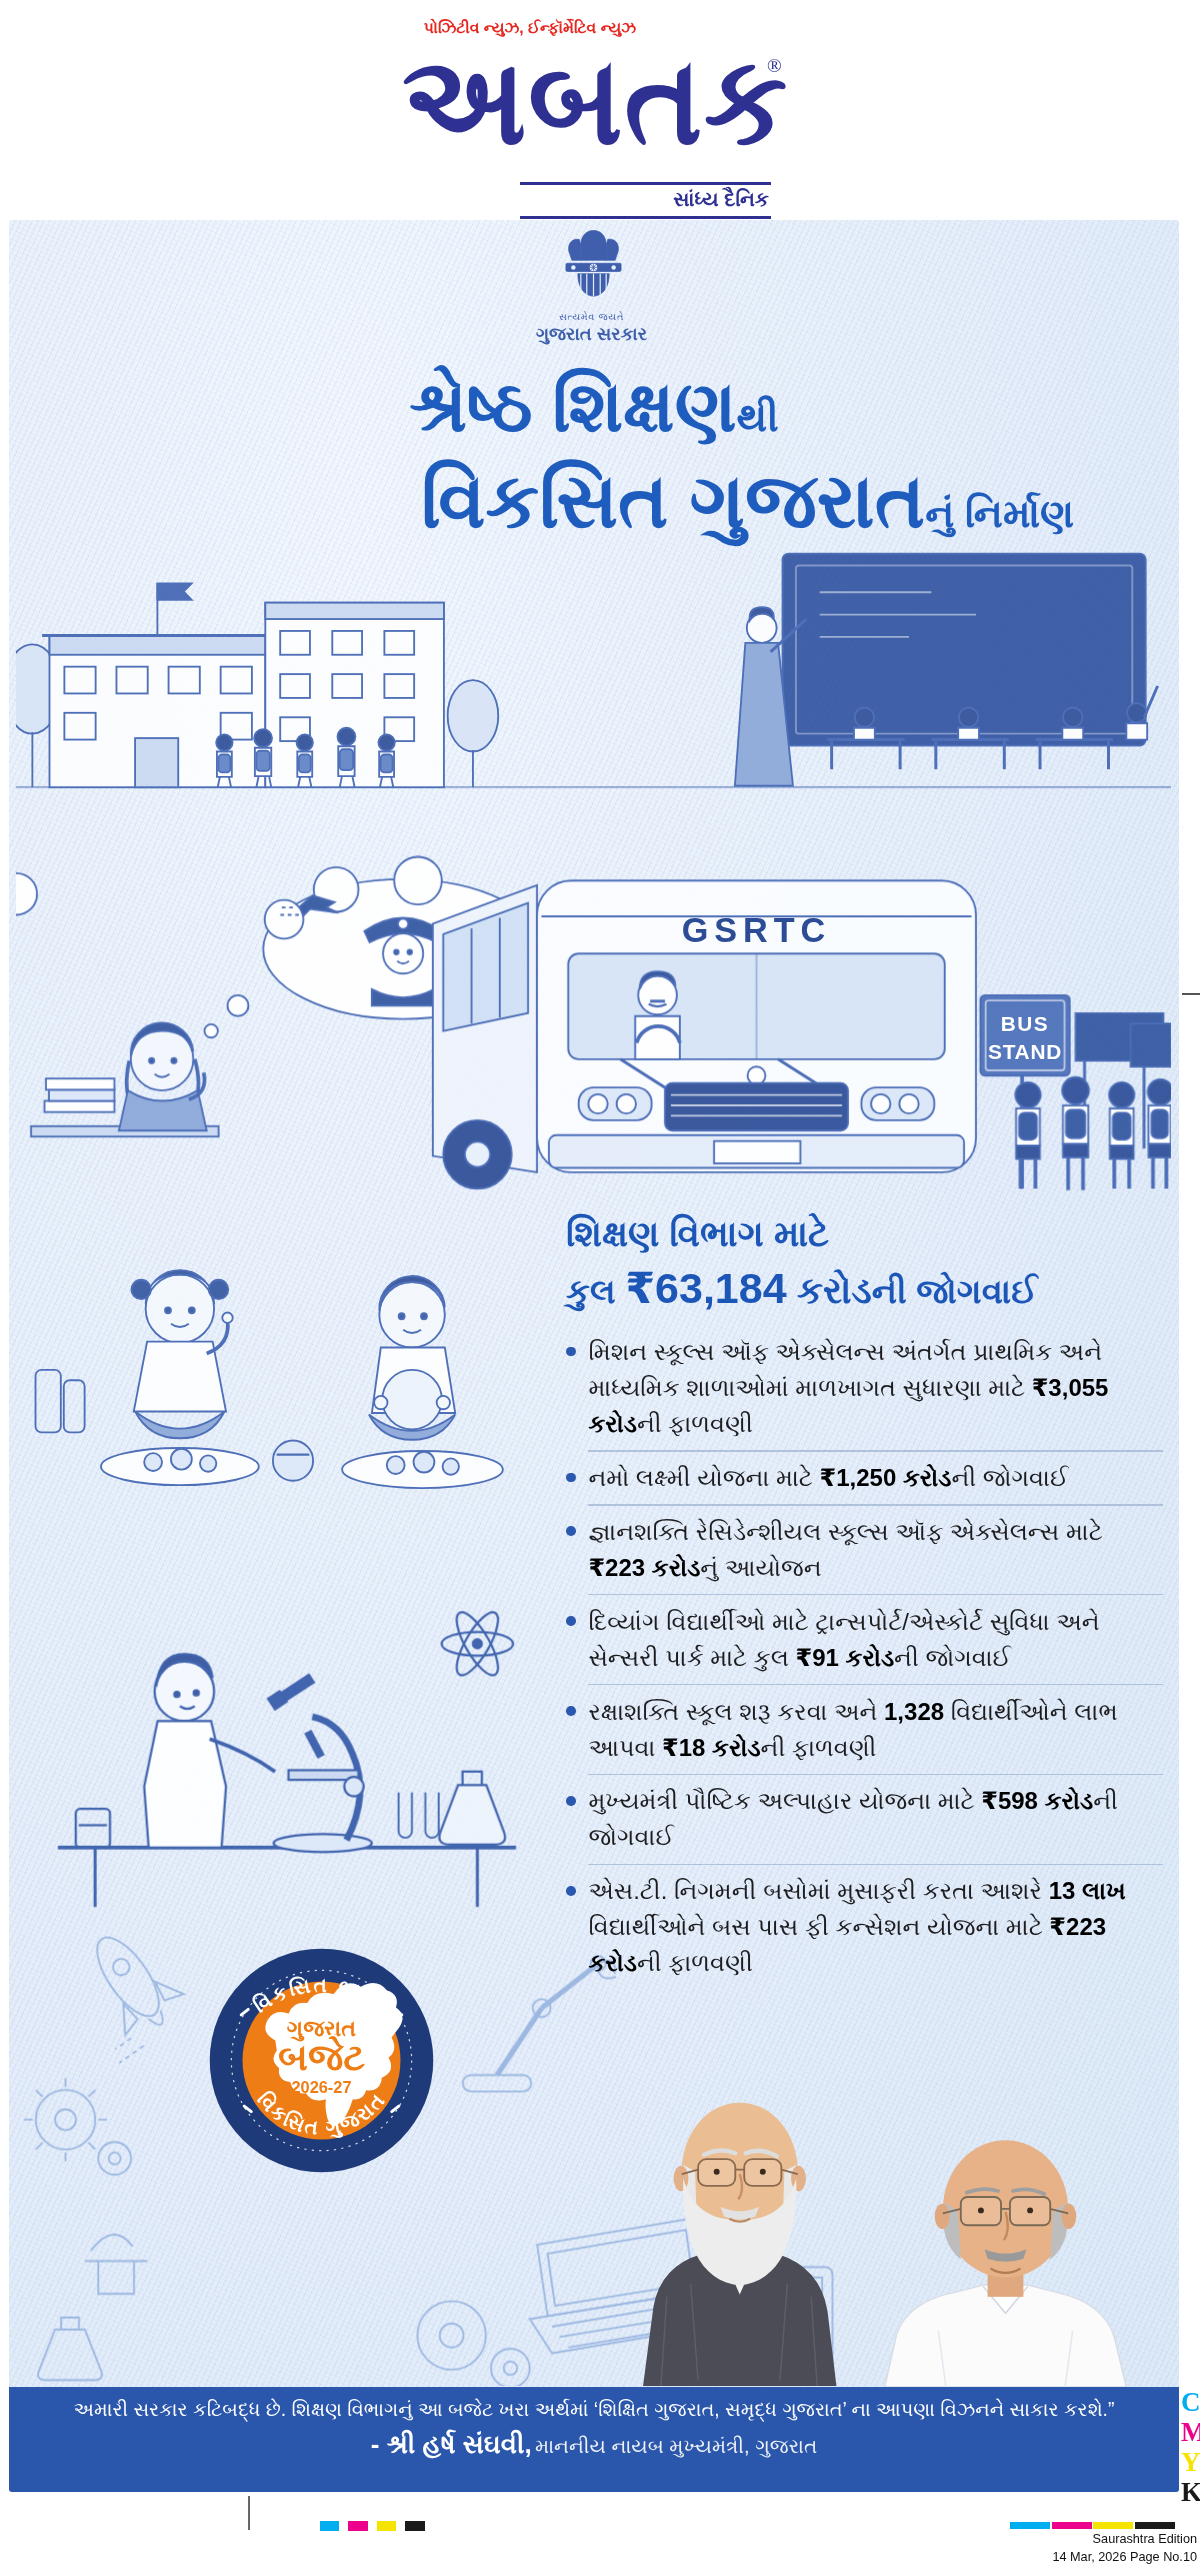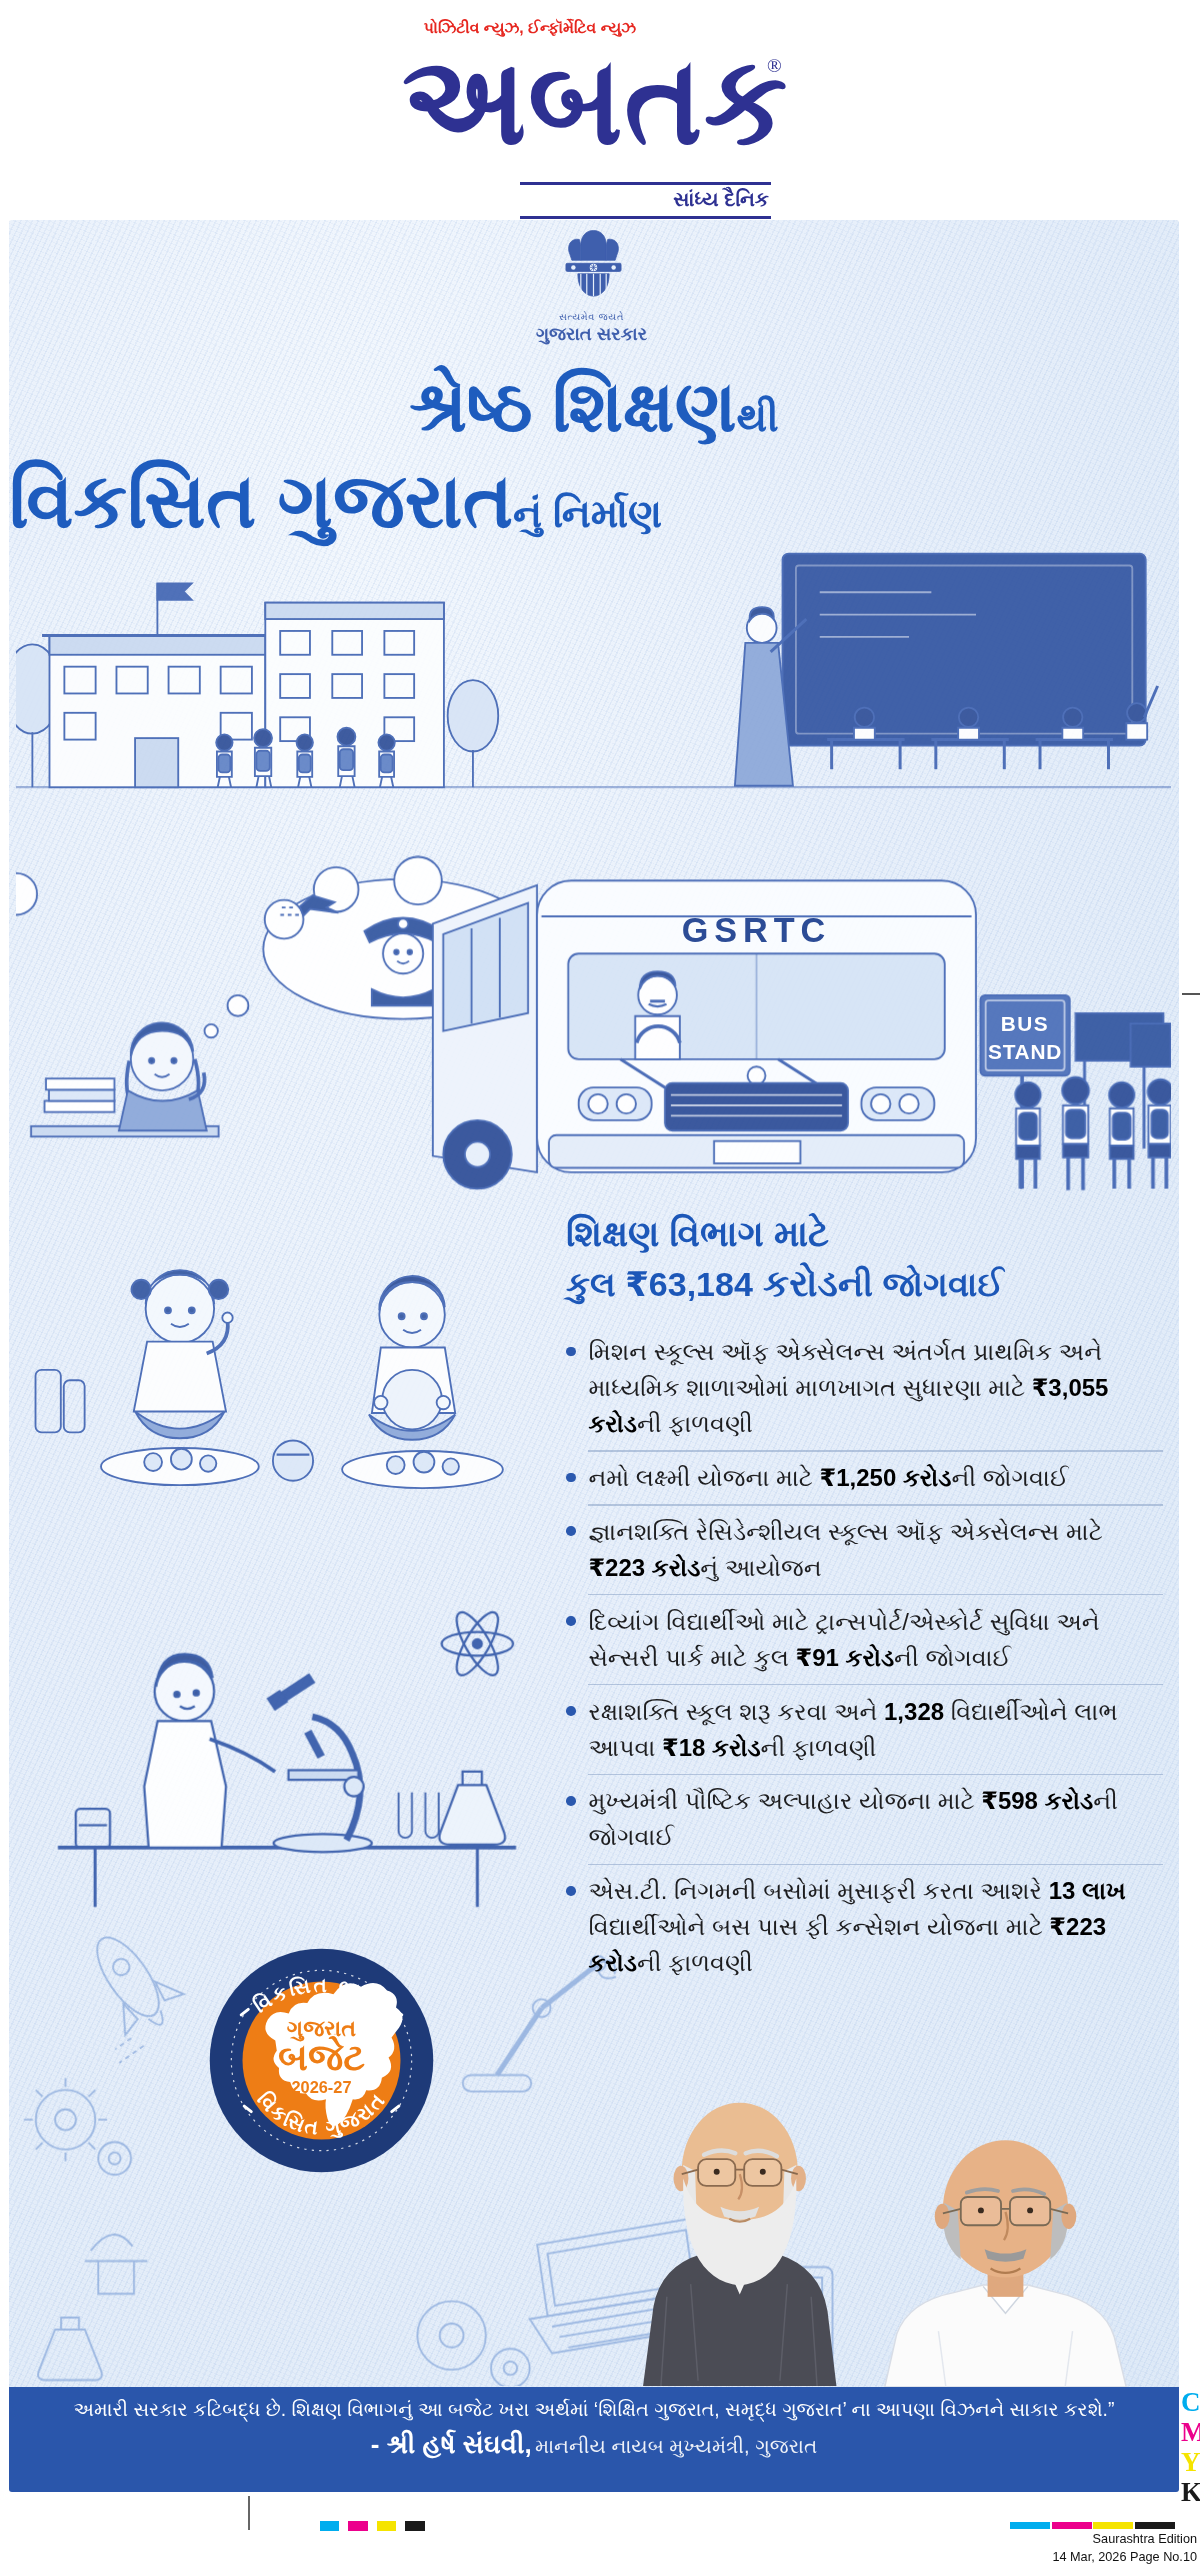--- a/index.html
+++ b/index.html
@@ -27,39 +27,39 @@
 
   
   #emblem-svg{left:521px;top:6px;}
   #emblem-motto{left:471px;top:91px;width:223px;text-align:center;font-size:9.7px;color:#3f5fad;letter-spacing:0.7px;}
   #emblem-gov{left:471px;top:104px;width:223px;text-align:center;font-size:18px;font-weight:bold;color:#3f5fad;}
 
   
   #title1{left:0;top:146px;width:1170px;text-align:center;color:#1e5cbe;}
   #title1 .big{font-size:71px;font-weight:900;}
   #title1 .small{font-size:40px;font-weight:800;}
-  #title2{left:0;top:237px;width:1065px;text-align:left;color:#1e5cbe;}
+  #title2{left:0;top:237px;width:1065px;text-align:right;color:#1e5cbe;}
   #title2 .big{font-size:76px;font-weight:900;}
   #title2 .small{font-size:39px;font-weight:800;}
 
   
   #school-scene{left:7.4px;top:320px;}
   #bus-scene{left:7.4px;top:616px;}
   #eat-scene{left:16.4px;top:1001px;}
   #micro-scene{left:22.3px;top:1333px;}
   #doodles{left:7.4px;top:1675px;}
   #badge{left:197px;top:1725px;}
   #pm-portrait{left:607px;top:1841px;}
   #cm-portrait{left:840px;top:1895px;}
 
   
   #budget-head{left:557px;top:992px;width:597px;color:#1c57b8;}
   #budget-head .h1{font-size:36px;font-weight:800;line-height:1.2;}
   #budget-head .h2{font-size:34px;font-weight:700;margin-top:7.4px;}
-  #budget-head .h2 .amt-big{font-size:34px;font-weight:900;}
+  #budget-head .h2 .amt-big{font-size:43px;font-weight:900;}
   #budget-head .h2 .bold{font-size:37px;font-weight:900;}
   #budget-list{left:557px;top:1114px;width:597px;}
   .bullet-row{display:flex;gap:12.7px;align-items:flex-start;}
   .bullet-row .dot{flex:none;width:9.7px;height:9.7px;border-radius:50%;background:#2a58ae;margin-top:12.7px;}
   .bullet-row p{margin:0;font-size:24px;line-height:1.5;color:#1d1d1f;}
   .bullet-row p .amt{font-weight:800;color:#000;}
   .sep{height:1.5px;background:#90a7c9;opacity:.6;margin:8.2px 0 8.2px 22.3px;}
 
   
   #quote-box{left:0;top:2167px;width:1170px;height:106px;background:#2a56ab;color:#fff;text-align:center;

